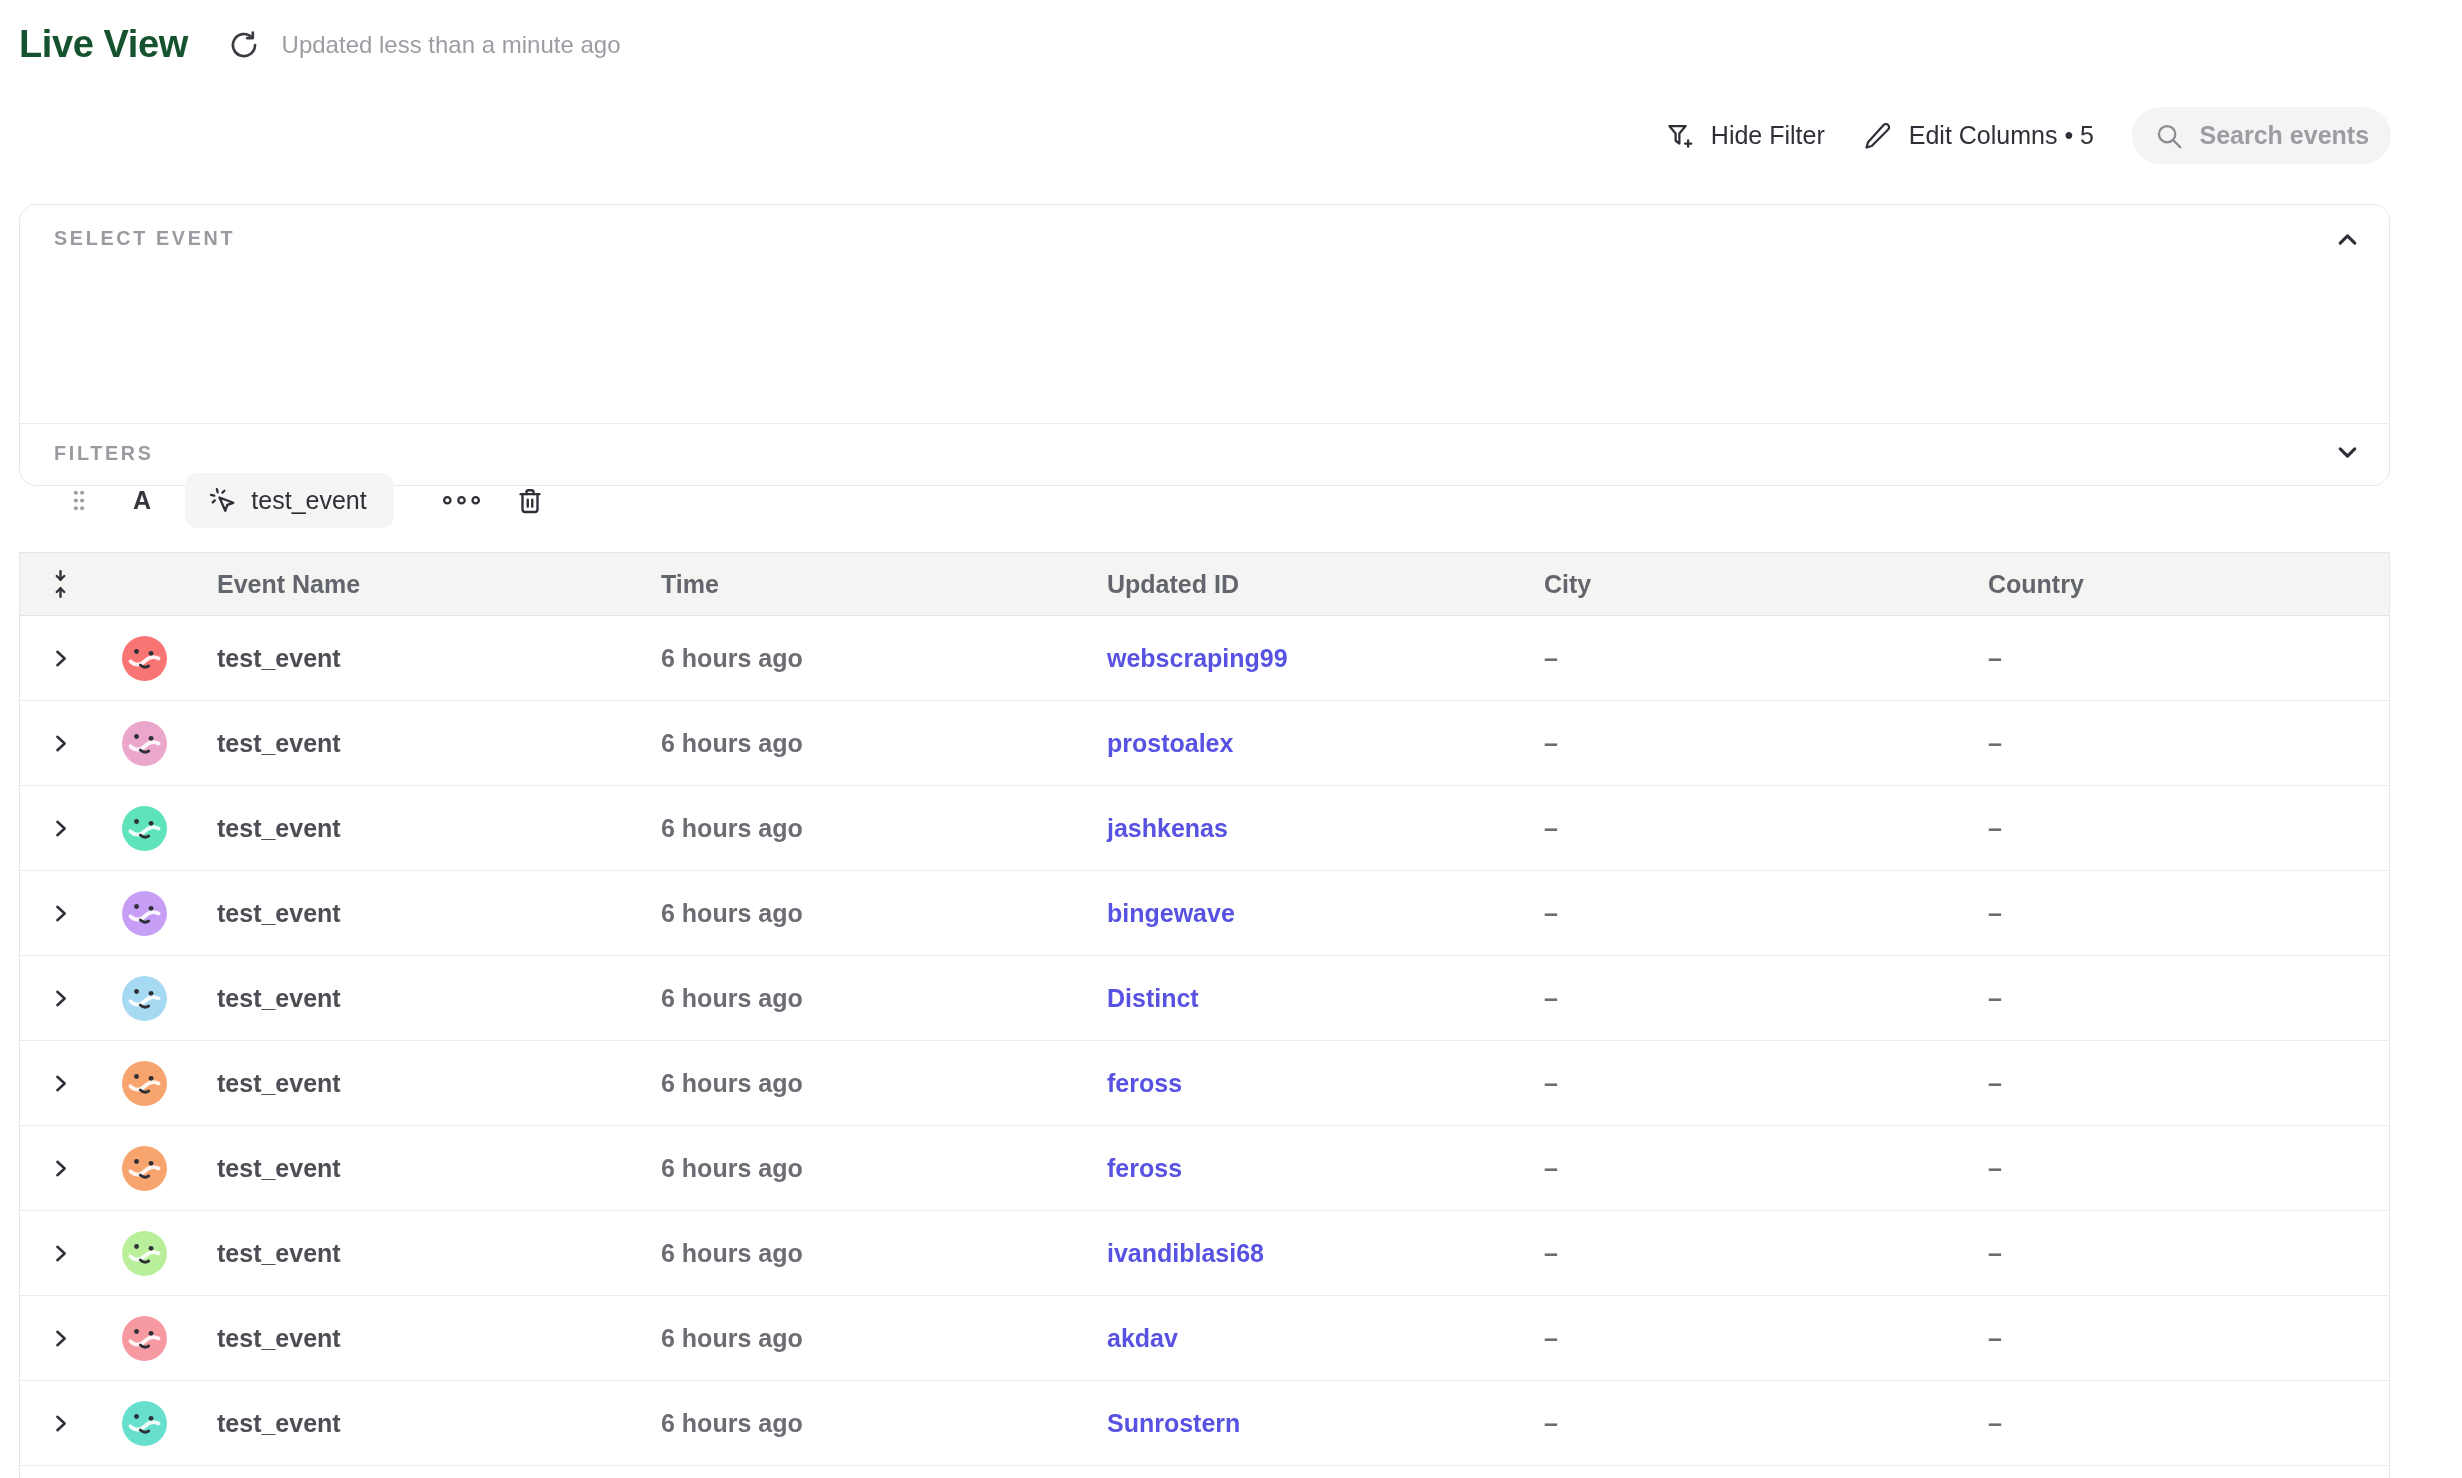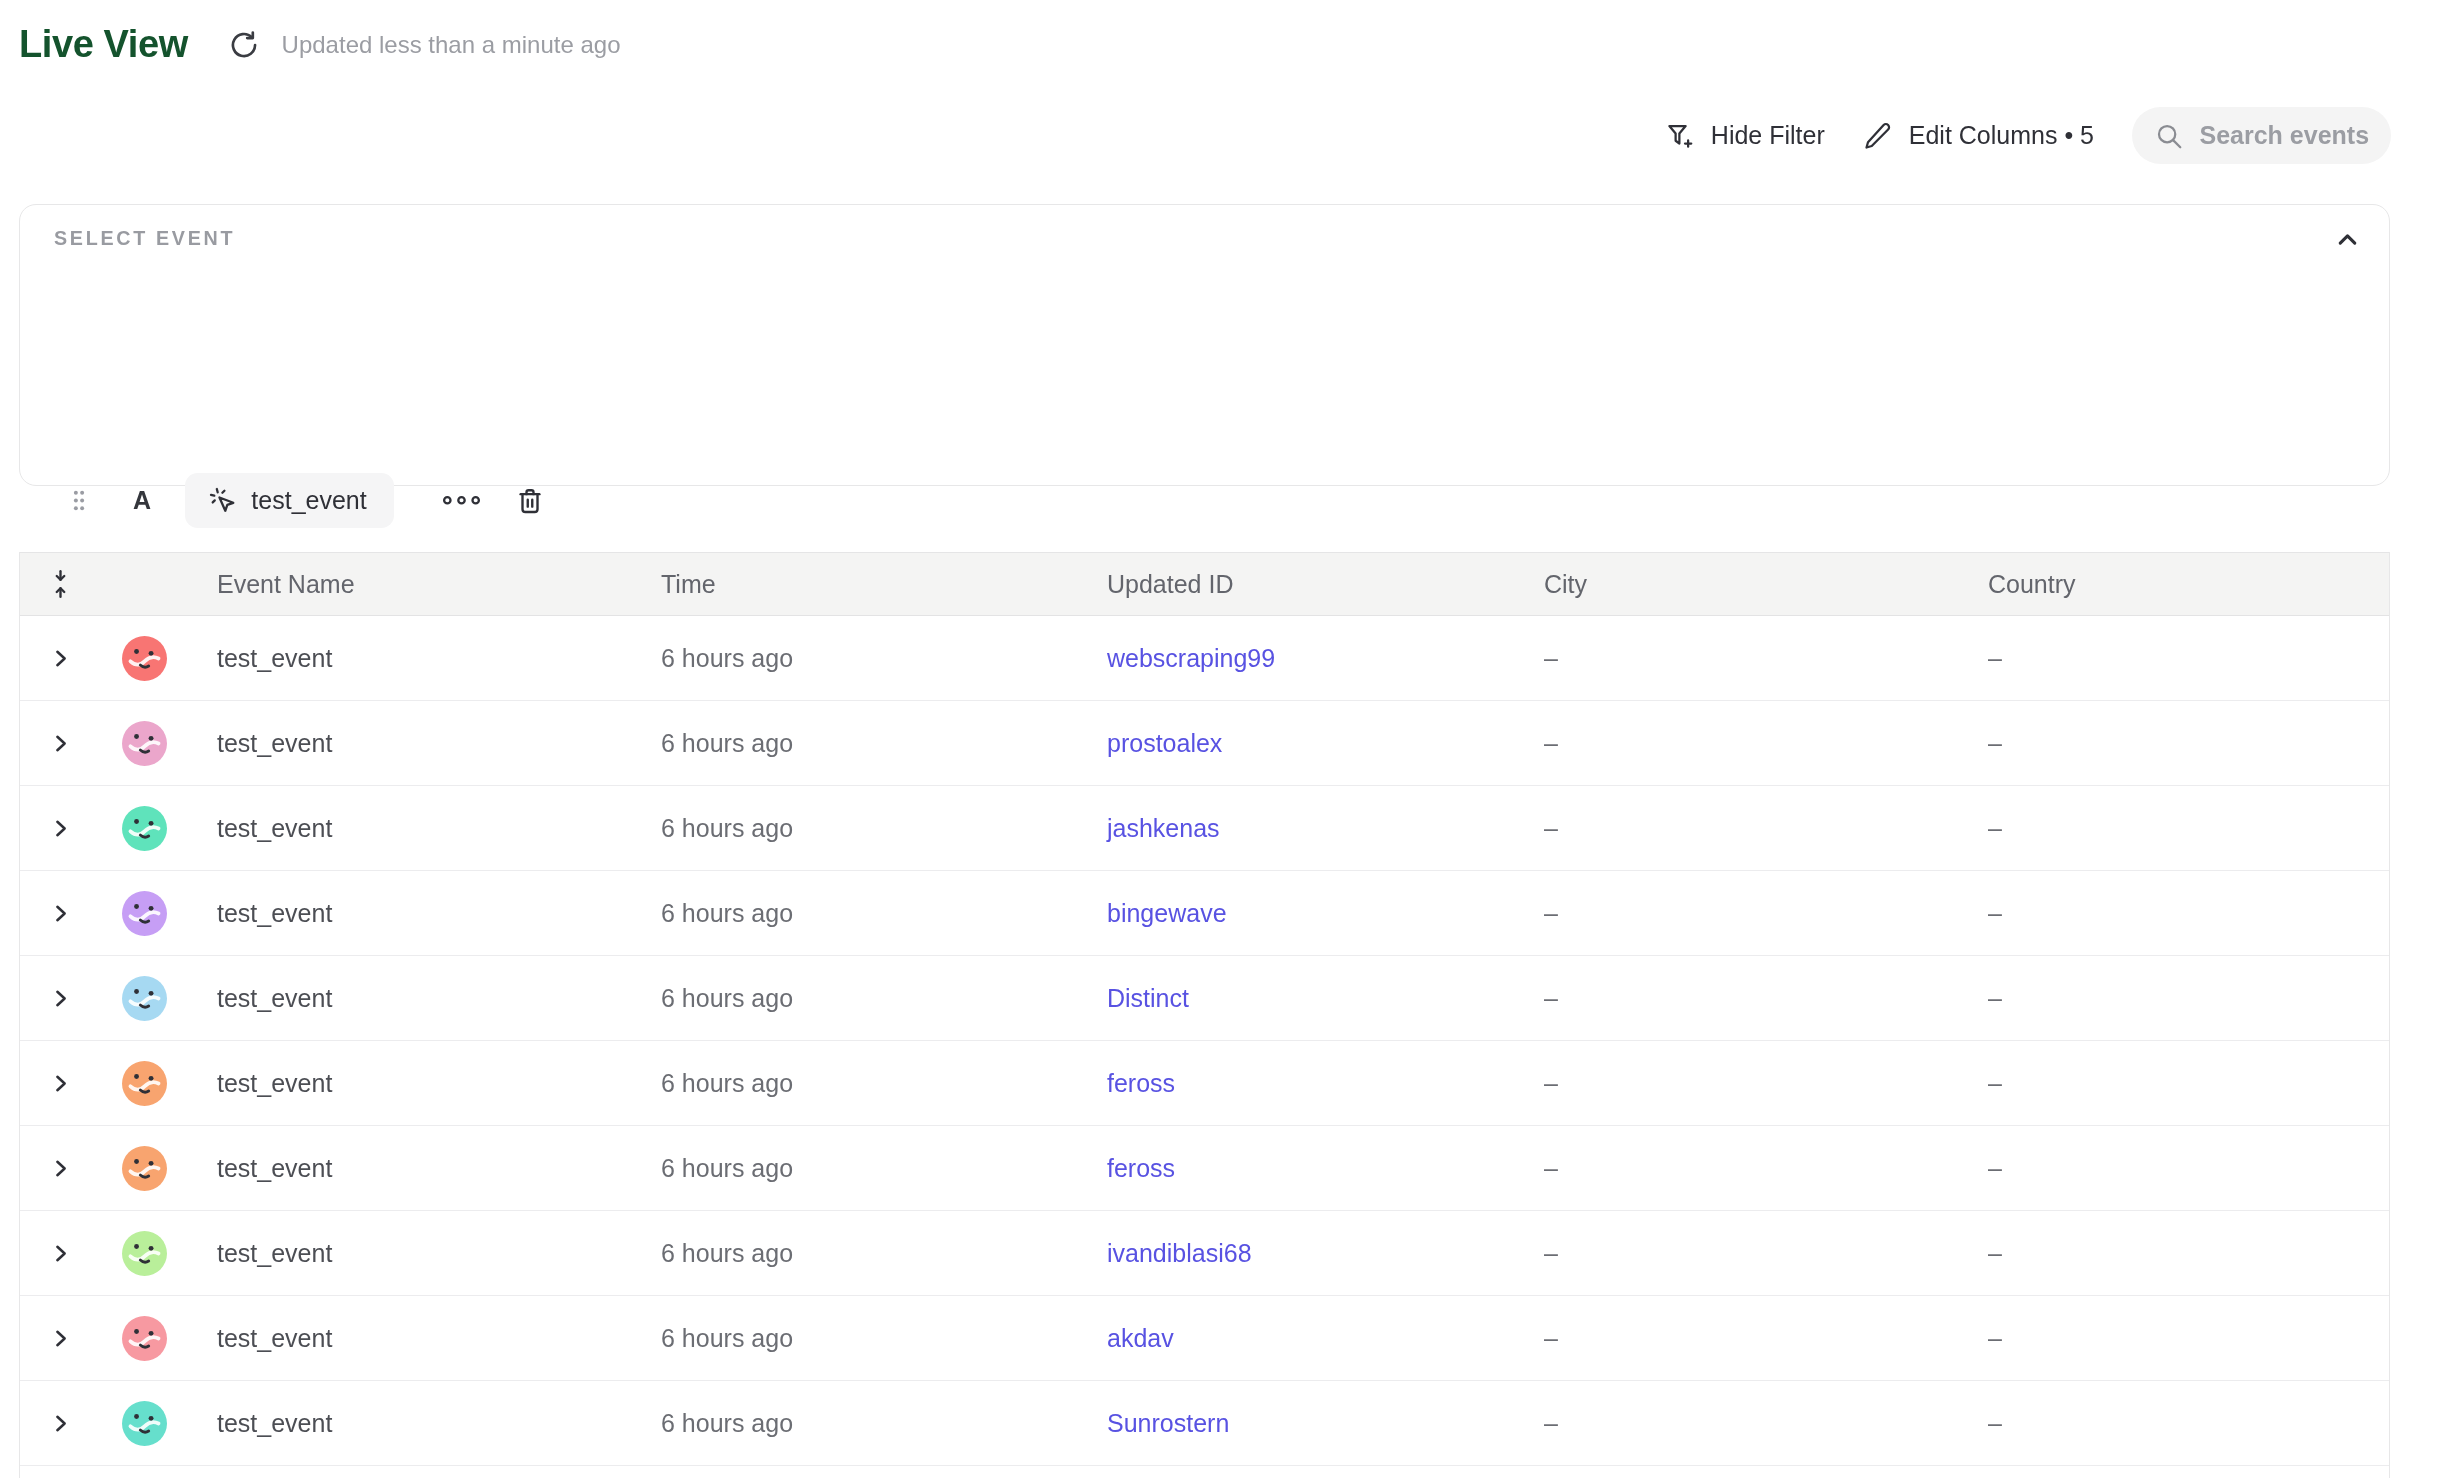--- a/index.html
+++ b/index.html
@@ -35,21 +35,21 @@
   .trash-btn { margin-left:25px; cursor:pointer; color:#2f3037; }
   .add-row { position:absolute; left:115px; top:349px; height:54px; display:flex; align-items:center; gap:14.3px; cursor:pointer; }
   .add-label { font-size:25px; font-weight:500; color:#2f3037; }
   .filters-row { position:absolute; left:0; top:218px; width:100%; height:60px; border-top:1.8px solid #ececee; }
   .filters-label { position:absolute; left:34px; top:18px; }
   .panel-chevron-down { position:absolute; right:27px; top:14.3px; color:#2f3037; cursor:pointer; }
 
   
   .events-table { position:absolute; left:19px; top:552px; width:2371px; height:926px;
     border-left:1.8px solid #e7e7e8; border-right:1.8px solid #e7e7e8; background:#fff; }
-  .trow { display:grid; grid-template-columns:81px 98px 444px 446px 437px 444px 1fr; align-items:center; }
+  .trow { display:grid; grid-template-columns:81px 98px 444px 446px 437px 444px 1fr; align-items:center;font-weight:bold; }
   .thead { height:64px; background:#f4f4f3; border-top:1.8px solid #e5e5e6; border-bottom:1.8px solid #e3e3e4; }
   .th { font-size:25px; color:#63656c; padding-left:18px; }
   .collapse-all { display:flex; justify-content:center; cursor:pointer; color:#2f3037; }
   .tbody-row { height:85px; border-bottom:1.8px solid #ececee; background:#fff; }
   .cell { font-size:25px; padding-left:18px; white-space:nowrap; overflow:hidden; }
   .cell-event { color:#4c4e54; }
   .cell-muted { color:#6b6d73; }
   .cell-link a { color:var(--link,#5852e2); text-decoration:none; cursor:pointer; }
   .row-chevron { display:flex; justify-content:center; color:#2f3037; cursor:pointer; }
   .avatar { margin-left:20.6px; width:45px; height:45px; }
@@ -153,20 +153,28 @@
   <div class="add-row">
     <span>
       <svg width="27" height="27" viewBox="0 0 24 24" fill="none" stroke="#2f3037" stroke-width="2.2" stroke-linecap="round">
         <line x1="12" y1="4" x2="12" y2="20"></line>
           <line x1="4" y1="12" x2="20" y2="12"></line>
       </svg>
     </span>
     <span class="add-label">Add</span>
   </div>
 
+  <div class="filters-row">
+    <div class="section-label filters-label">FILTERS</div>
+    <div class="panel-chevron-down">
+      <svg width="29" height="29" viewBox="0 0 24 24" fill="none" stroke="currentColor" stroke-width="2.6" stroke-linecap="round" stroke-linejoin="round">
+        <polyline points="6 9 12 15 18 9"></polyline>
+      </svg>
+    </div>
+  </div>
 </div>
 
 <div class="events-table">
   <div class="trow thead">
     <div class="collapse-all">
       <svg width="27" height="30" viewBox="0 0 24 28" fill="none" stroke="currentColor" stroke-width="2.2" stroke-linecap="round" stroke-linejoin="round">
         <path d="M12 2v8"></path>
           <polyline points="8.5 6.5 12 10 15.5 6.5"></polyline>
         <path d="M12 26v-8"></path>
           <polyline points="8.5 21.5 12 18 15.5 21.5"></polyline>

